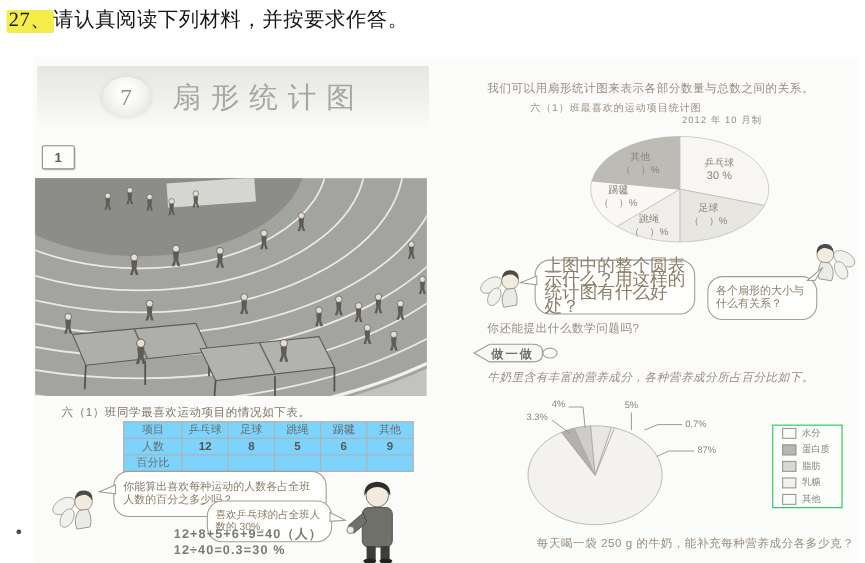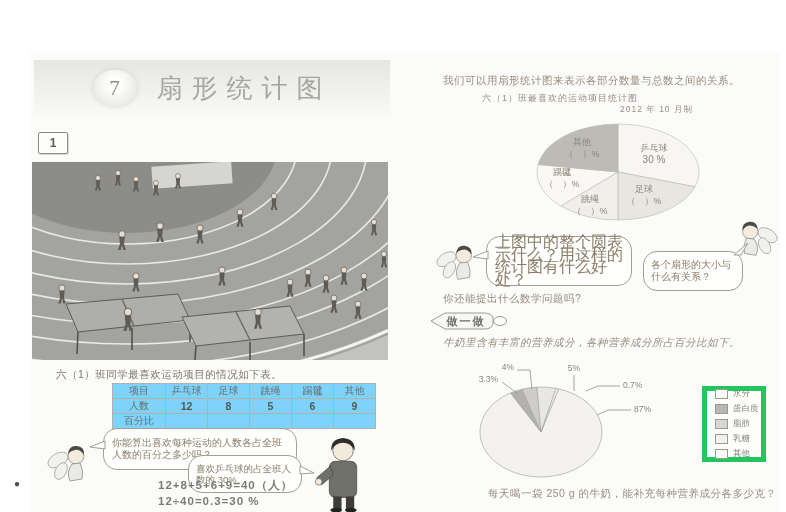--- a/index.html
+++ b/index.html
@@ -45,35 +45,38 @@
   .bubble .tail{position:absolute;}
 
   .math-line{font-size:11.5px;font-weight:bold;color:#7b7b75;letter-spacing:1px;}
 
   
   .rp-text{font-size:10.5px;color:#988d80;letter-spacing:0.5px;}
   .chart-title{font-size:9px;color:#998e81;letter-spacing:1px;}
   .chart-date{font-size:8.5px;color:#998e81;letter-spacing:1px;}
 
   
-  .legend{left:672px;top:334px;width:64px;height:76px;border:5px solid #22c55e;background:#fdfdfb;
+  .legend{left:672px;top:334px;width:64px;height:76px;border:1px solid #22c55e;background:#fdfdfb;
           display:flex;flex-direction:column;justify-content:center;gap:3px;padding:4px 0 4px 8px;box-sizing:border-box;}
   .legend-row{display:flex;align-items:center;gap:5px;}
   .legend-swatch{width:11px;height:8px;border:1px solid #9a9a94;flex:0 0 auto;}
   .legend-label{font-size:8.5px;color:#85857f;}
 
   .page-bullet{left:14px;top:478px;font-size:10px;color:#4c4c48;}
 
   svg text{font-family:"Liberation Sans",sans-serif;}
 </style>
 </head>
 <body>
 
 <div id="canvas">
 
+  <div class="abs q-line">
+    <span class="q-num">27、</span><span>请认真阅读下列材料，并按要求作答。</span>
+  </div>
 
   <span class="abs page-bullet">●</span>
 
   <div class="abs page-scan">
 
     <div class="abs lesson-band">
       <span class="lesson-badge">7</span>
       <span class="lesson-title">扇形统计图</span>
     </div>
 

